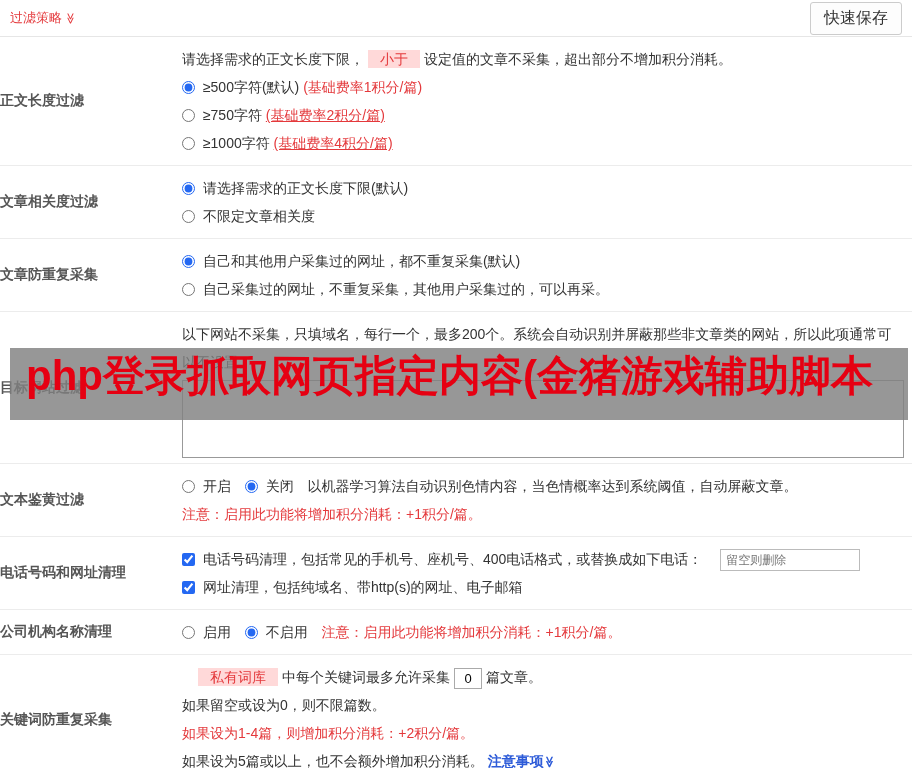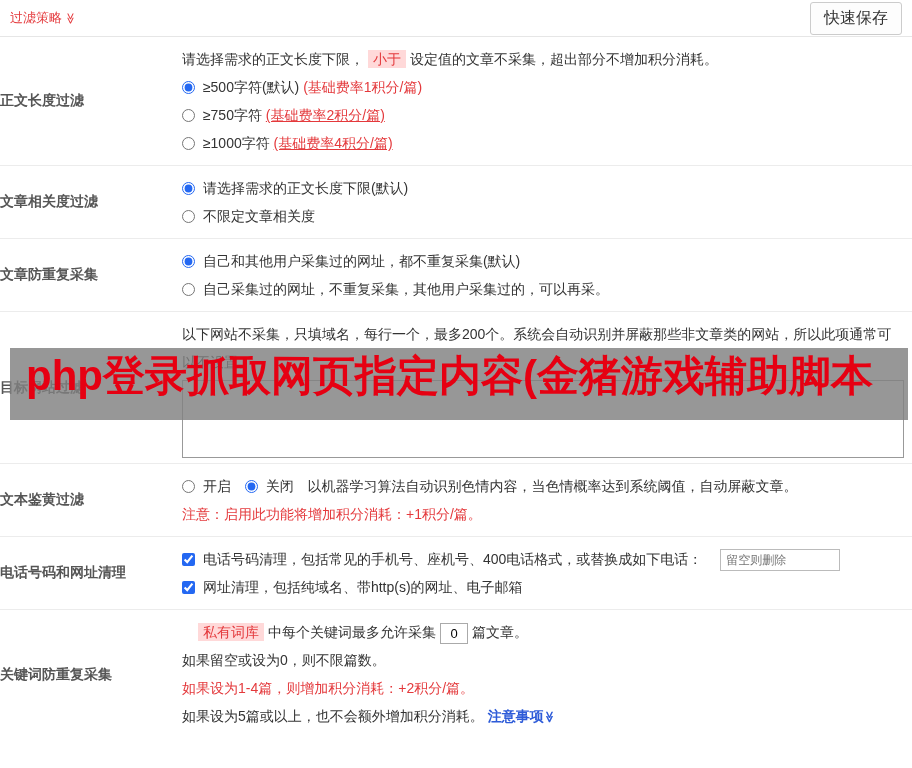--- a/index.html
+++ b/index.html
@@ -39,21 +39,21 @@
     flex: 0 0 170px;
     display: flex;
     align-items: center;
     color: #555;
     font-weight: bold;
   }
   .content { flex: 1; padding: 8px 8px 8px 12px; line-height: 28px; }
 
   .red { color: #e4393c; }
   .u { text-decoration: underline; }
-  .hl { background: #ffd9d9; color: #e4393c; padding: 1px 5px; margin: 0 4px; }
+  .hl { background: #ffd9d9; color: #e4393c; padding: 1px 12px; margin: 0 4px; }
   .note { color: #e4393c; }
   .opt { display: block; cursor: pointer; }
   .opt-inline { cursor: pointer; margin-right: 10px; margin-top: 16px; }
   input[type=radio], input[type=checkbox] { vertical-align: -2px; margin-right: 4px; accent-color: #2468f2; }
 
   .sites-textarea {
     width: 100%;
     height: 78px;
     border: 1px solid #999;
     resize: none;
@@ -74,21 +74,21 @@
     font-weight: bold;
     display: flex;
     align-items: flex-start;
     padding-left: 16px;
     overflow: hidden;
     white-space: nowrap;
     z-index: 5;
   }
 
   .phone-input {
-    width: 120px;
+    width: 140px;
     height: 22px;
     border: 1px solid #bbb;
     padding: 0 5px;
     font-size: 12px;
     color: #333;
     margin-left: 4px;
     vertical-align: middle;
     font-family: inherit;
   }
   .count-input {
@@ -209,20 +209,34 @@
       </div>
       <div>
         <label class="opt-inline">
           <input type="checkbox" checked="checked" style="">
           <span>网址清理，包括纯域名、带http(s)的网址、电子邮箱</span>
         </label>
       </div>
     </div>
   </div>
 
+  <div class="row">
+    <div class="row-label">公司机构名称清理</div>
+    <div class="content">
+      <label class="opt-inline">
+        <input type="radio" name="comp" style="">
+        <span>启用</span>
+      </label>
+      <label class="opt-inline">
+        <input type="radio" name="comp" checked="checked" style="">
+        <span>不启用</span>
+      </label>
+      <span class="note">注意：启用此功能将增加积分消耗：+1积分/篇。</span>
+    </div>
+  </div>
 
   <div class="row" style="border-bottom:none;">
     <div class="row-label">关键词防重复采集</div>
     <div class="content">
       <div class="kline">
         <span class="hl" style="margin-left:16px;">私有词库</span><span>中每个关键词最多允许采集</span><input type="text" class="count-input" value="0" style=""><span>篇文章。</span>
       </div>
       <div class="kline">如果留空或设为0，则不限篇数。</div>
       <div class="kline note">如果设为1-4篇，则增加积分消耗：+2积分/篇。</div>
       <div class="kline">

